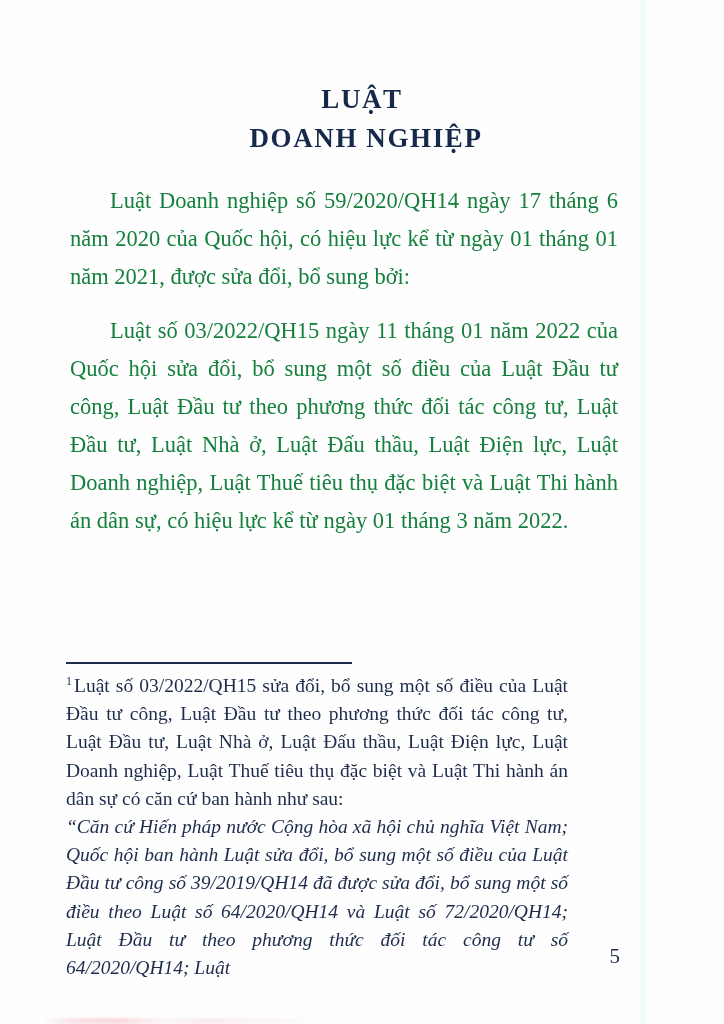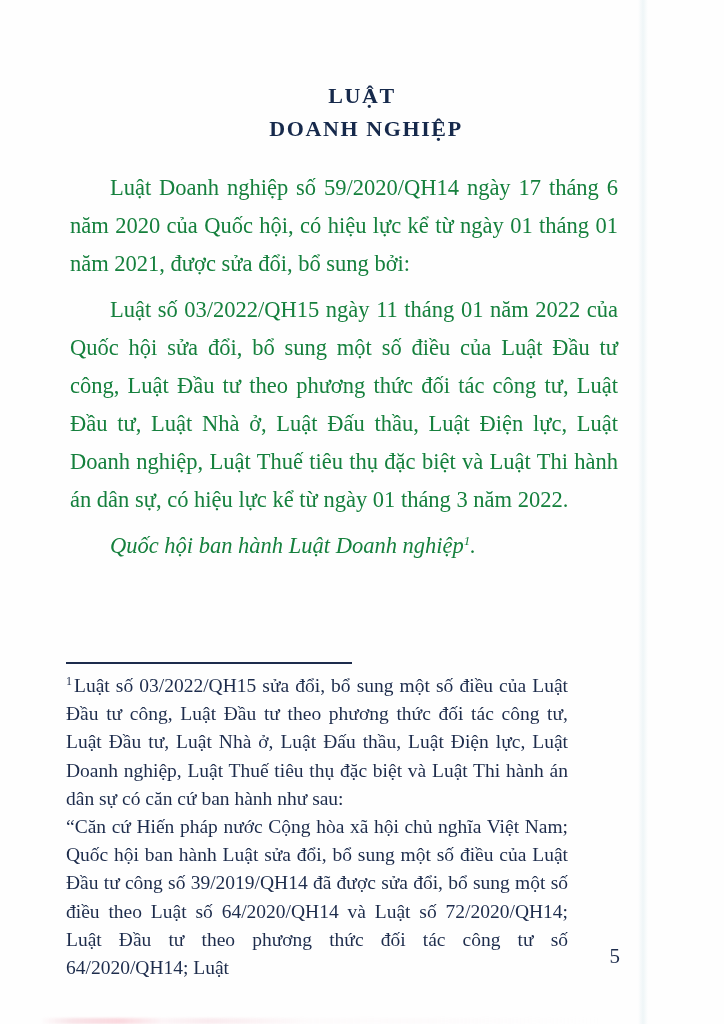--- a/index.html
+++ b/index.html
@@ -54,21 +54,21 @@
     pointer-events: none;
   }
 
   .title-block {
     padding-top: 82px;
     text-align: center;
     line-height: 1.30;
   }
   .title-line {
     font-weight: bold;
-    font-size: 22px;
+    font-size: 27px;
     letter-spacing: 1.6px;
     color: #16294b;
     display: block;
   }
   .title-line.line-2 {
     margin-top: 4px;
     padding-left: 8px;
   }
 
   .body-block {
@@ -88,21 +88,21 @@
     -webkit-hyphens: none;
     hyphens: none;
   }
   p.para.first {
     margin-top: 26px;
   }
   p.para.italic {
     font-style: italic;
   }
   p.para + p.para {
-    margin-top: 8px;
+    margin-top: 16px;
   }
   p.para.gap-before {
     margin-top: 2px;
   }
 
   sup.fn-ref {
     font-size: 13px;
     vertical-align: super;
     line-height: 0;
   }
@@ -124,20 +124,21 @@
   }
   p.footnote {
     margin: 0;
     font-size: 19.5px;
     line-height: 28.2px;
     text-align: justify;
     text-indent: 0;
     color: #1d2c4c;
   }
   p.footnote.quoted {
+    font-style: italic;
   }
   sup.fn-marker {
     font-size: 12px;
     vertical-align: super;
     line-height: 0;
     margin-right: 2px;
   }
 
   .page-number {
     position: absolute;
@@ -160,23 +161,20 @@
     <span class="title-line line-2">DOANH NGHIỆP</span>
   </div>
 
   <div class="body-block">
 
     <p class="para first">Luật Doanh nghiệp số 59/2020/QH14 ngày 17 tháng 6 năm 2020 của Quốc hội, có hiệu lực kể từ ngày 01 tháng 01 năm 2021, được sửa đổi, bổ sung bởi:</p>
 
     <p class="para">Luật số 03/2022/QH15 ngày 11 tháng 01 năm 2022 của Quốc hội sửa đổi, bổ sung một số điều của Luật Đầu tư công, Luật Đầu tư theo phương thức đối tác công tư, Luật Đầu tư, Luật Nhà ở, Luật Đấu thầu, Luật Điện lực, Luật Doanh nghiệp, Luật Thuế tiêu thụ đặc biệt và Luật Thi hành án dân sự, có hiệu lực kể từ ngày 01 tháng 3 năm 2022.</p>
 
 
-    <p class="para italic gap-before">
-      <span>Quốc hội ban hành Luật Doanh nghiệp</span><sup class="fn-ref">1</sup><span>.</span>
-    </p>
 
   </div>
 
   <div class="footnote-zone">
     <div class="footnote-rule"></div>
 
     <p class="footnote">
       <sup class="fn-marker">1</sup><span>Luật số 03/2022/QH15 sửa đổi, bổ sung một số điều của Luật Đầu tư công, Luật Đầu tư theo phương thức đối tác công tư, Luật Đầu tư, Luật Nhà ở, Luật Đấu thầu, Luật Điện lực, Luật Doanh nghiệp, Luật Thuế tiêu thụ đặc biệt và Luật Thi hành án dân sự có căn cứ ban hành như sau:</span>
     </p>
 

